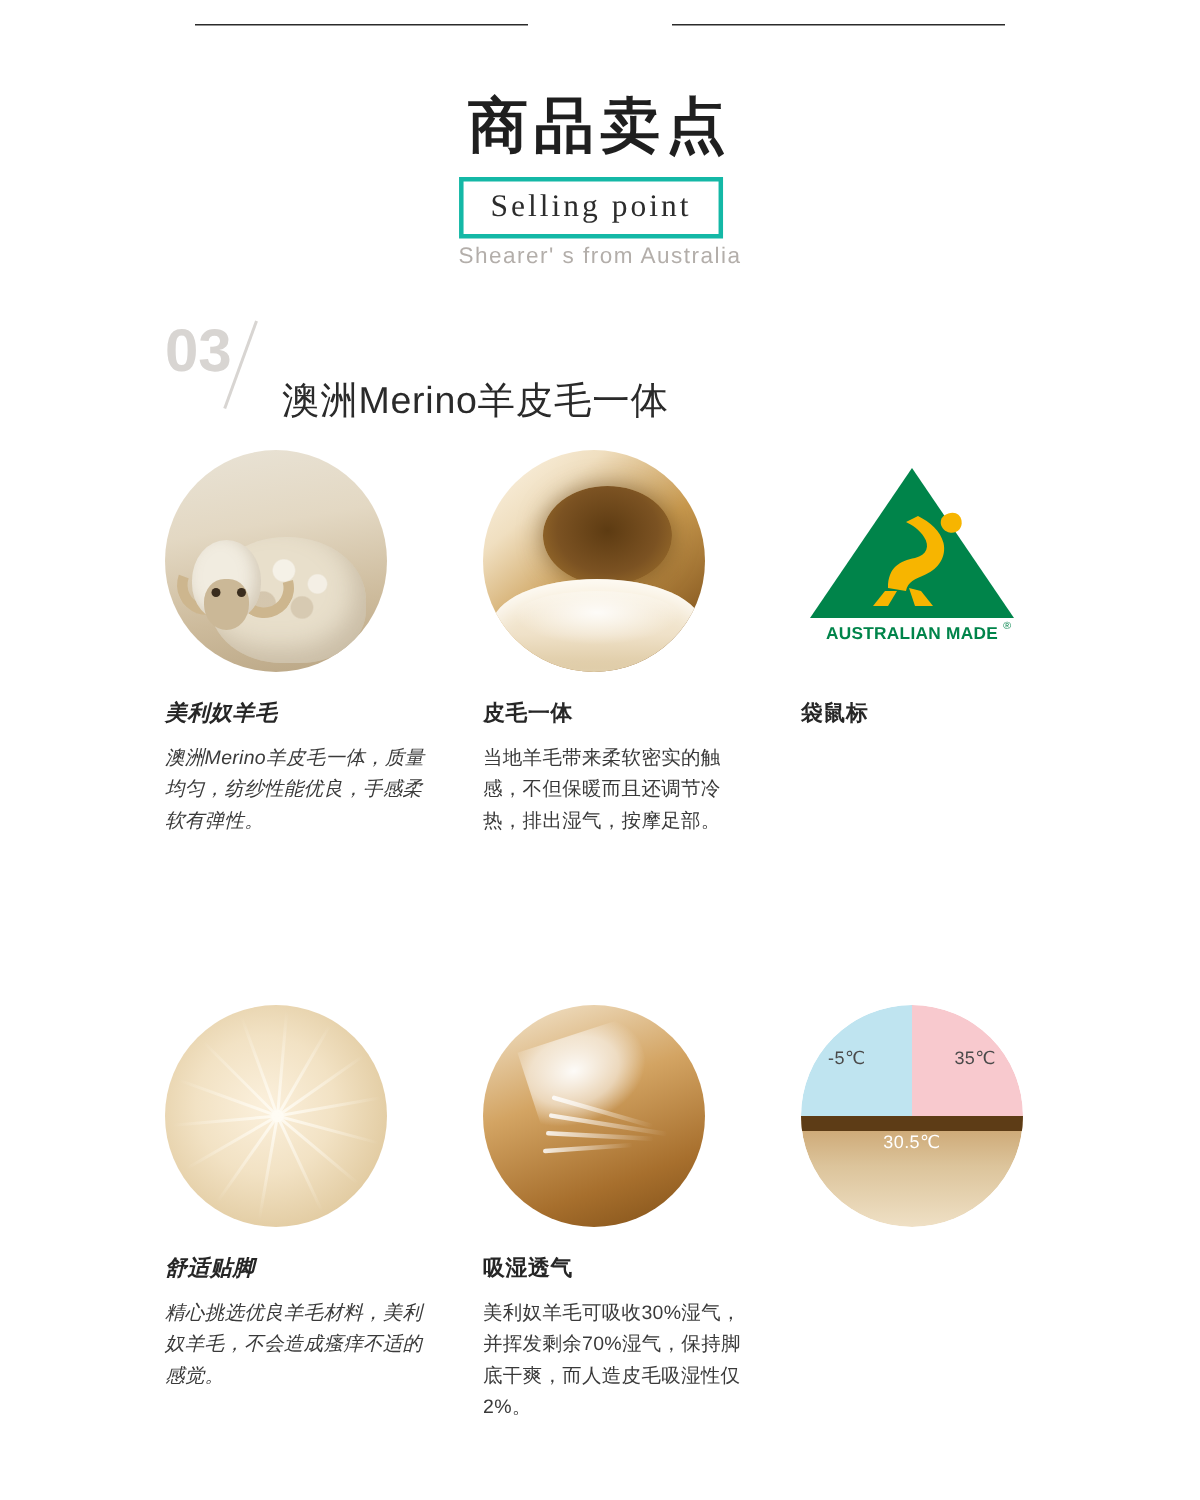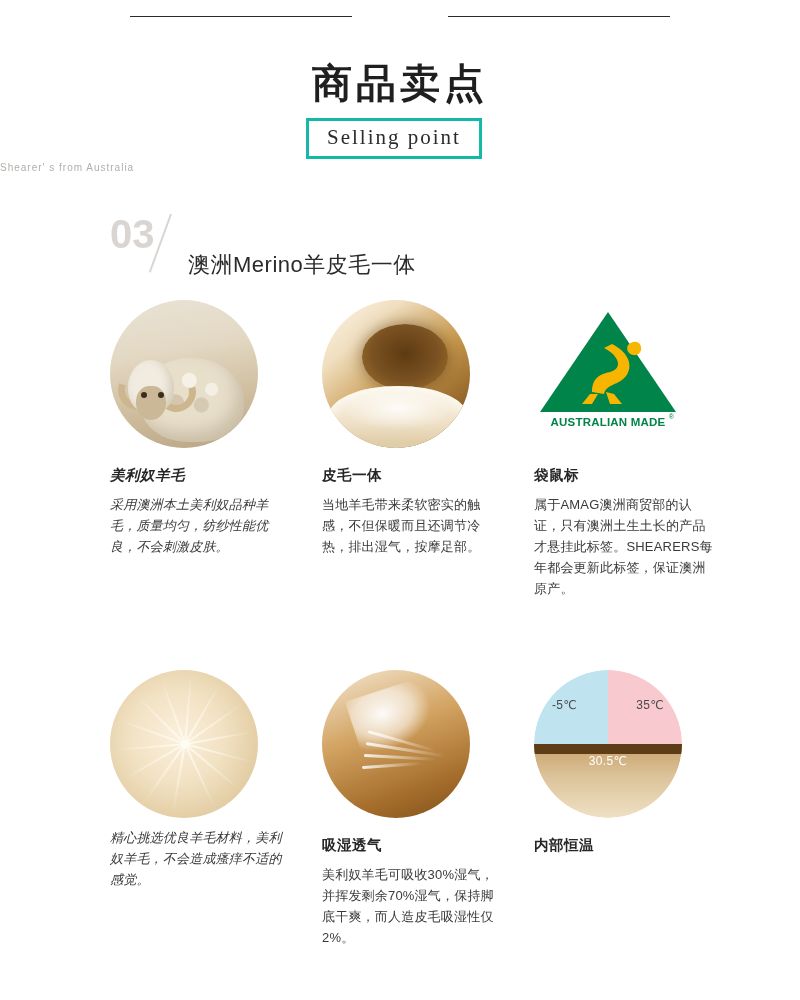--- a/index.html
+++ b/index.html
@@ -64,21 +64,22 @@
     font-size: 21px;
     letter-spacing: 2px;
     color: #2c2c2c;
     white-space: nowrap;
   }
   .sub-caption {
     position: absolute;
     top: 162px;
     left: 0;
     width: 800px;
-    font-size: 10px;
+    text-align: center;
+    font-size: 15px;
     letter-spacing: 1px;
     color: #b3aeaa;
   }
 
   
   .section-head {
     position: absolute;
     top: 212px;
     left: 110px;
     width: 600px;
@@ -100,21 +101,21 @@
     width: 2px;
     height: 62px;
     background: #d8d5d2;
     transform: rotate(20deg);
     transform-origin: top center;
   }
   .sec-title {
     position: absolute;
     left: 78px;
     top: 38px;
-    font-size: 22px;
+    font-size: 25px;
     color: #2a2a2a;
     letter-spacing: 0.5px;
   }
 
   
   .grid {
     position: absolute;
     top: 300px;
     left: 0;
     width: 800px;
@@ -375,21 +376,21 @@
       <div class="circle img-sheep">
         <div class="horn l"></div>
         <div class="horn r"></div>
         <div class="sheep-body"></div>
         <div class="sheep-head"></div>
         <div class="sheep-face"></div>
         <div class="sheep-eye l"></div>
         <div class="sheep-eye r"></div>
       </div>
       <div class="cell-title">美利奴羊毛</div>
-      <div class="cell-body">采用澳洲本土美利奴品种羊毛，质量均匀，纺纱性能优良，不会刺激皮肤。</div>
+      <div class="cell-body">澳洲Merino羊皮毛一体，质量均匀，纺纱性能优良，手感柔软有弹性。</div>
     </div>
 
     <div class="cell c1">
       <div class="circle img-fur">
         <div class="fur-hole"></div>
         <div class="fur-lining"></div>
       </div>
       <div class="cell-title">皮毛一体</div>
       <div class="cell-body">当地羊毛带来柔软密实的触感，不但保暖而且还调节冷热，排出湿气，按摩足部。</div>
     </div>
@@ -407,21 +408,20 @@
                        C94 54, 91 48, 95 44 Z"></path>
               <path d="M56 94 L64 94 L58 104 L48 104 Z"></path>
               <path d="M72 92 L80 94 L88 104 L76 104 Z"></path>
             </g>
             <text x="74" y="126" text-anchor="middle" font-family="'Liberation Sans', sans-serif" font-size="11.5" font-weight="bold" fill="#00844a" letter-spacing="0.2">AUSTRALIAN MADE</text>
             <text x="140" y="119" text-anchor="end" font-family="'Liberation Sans', sans-serif" font-size="7" fill="#00844a">®</text>
           </svg>
         </div>
       </div>
       <div class="cell-title">袋鼠标</div>
-      <div class="cell-body">属于AMAG澳洲商贸部的认证，只有澳洲土生土长的产品才悬挂此标签。SHEARERS每年都会更新此标签，保证澳洲原产。</div>
     </div>
   </div>
 
   <div class="row">
 
     <div class="cell c0">
       <div class="circle img-soft">
         <div class="soft-fiber" style="transform:rotate(10deg) translateY(-4px);"></div>
         <div class="soft-fiber" style="transform:rotate(35deg) translateY(-4px);"></div>
         <div class="soft-fiber" style="transform:rotate(60deg) translateY(-4px);"></div>
@@ -430,20 +430,21 @@
         <div class="soft-fiber" style="transform:rotate(135deg) translateY(-4px);"></div>
         <div class="soft-fiber" style="transform:rotate(160deg) translateY(-4px);"></div>
         <div class="soft-fiber" style="transform:rotate(185deg) translateY(-4px);"></div>
         <div class="soft-fiber" style="transform:rotate(210deg) translateY(-4px);"></div>
         <div class="soft-fiber" style="transform:rotate(235deg) translateY(-4px);"></div>
         <div class="soft-fiber" style="transform:rotate(260deg) translateY(-4px);"></div>
         <div class="soft-fiber" style="transform:rotate(285deg) translateY(-4px);"></div>
         <div class="soft-fiber" style="transform:rotate(310deg) translateY(-4px);"></div>
         <div class="soft-fiber" style="transform:rotate(335deg) translateY(-4px);"></div>
       </div>
+      <div class="cell-title">舒适贴脚</div>
       <div class="cell-body">精心挑选优良羊毛材料，美利奴羊毛，不会造成瘙痒不适的感觉。</div>
     </div>
 
     <div class="cell c1">
       <div class="circle img-moist">
         <div class="moist-burst"></div>
         <div class="moist-streak" style="left:46px; top:60px; width:70px; transform:rotate(16deg);"></div>
         <div class="moist-streak" style="left:44px; top:72px; width:80px; transform:rotate(9deg);"></div>
         <div class="moist-streak" style="left:42px; top:84px; width:72px; transform:rotate(3deg);"></div>
         <div class="moist-streak" style="left:40px; top:96px; width:60px; transform:rotate(-4deg);"></div>
@@ -454,16 +455,15 @@
 
     <div class="cell c2">
       <div class="circle img-temp">
         <div class="temp-left"></div>
         <div class="temp-right"></div>
         <div class="temp-bottom"></div>
         <div class="temp-label cold">-5℃</div>
         <div class="temp-label hot">35℃</div>
         <div class="temp-label body">30.5℃</div>
       </div>
-      <div class="cell-title">内部恒温</div>
     </div>
   </div>
 </div>
 
 </body></html>

